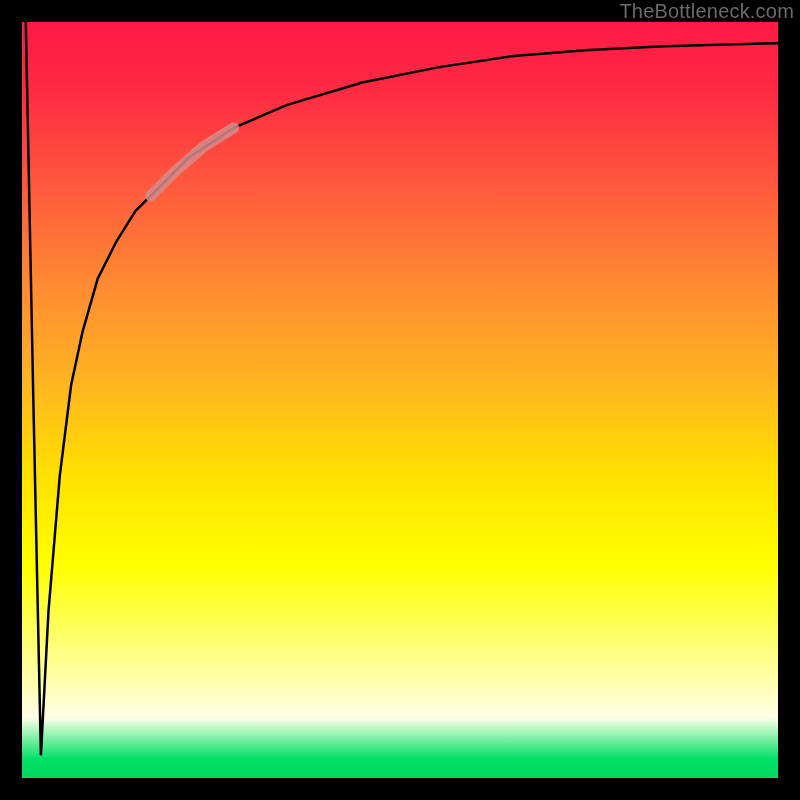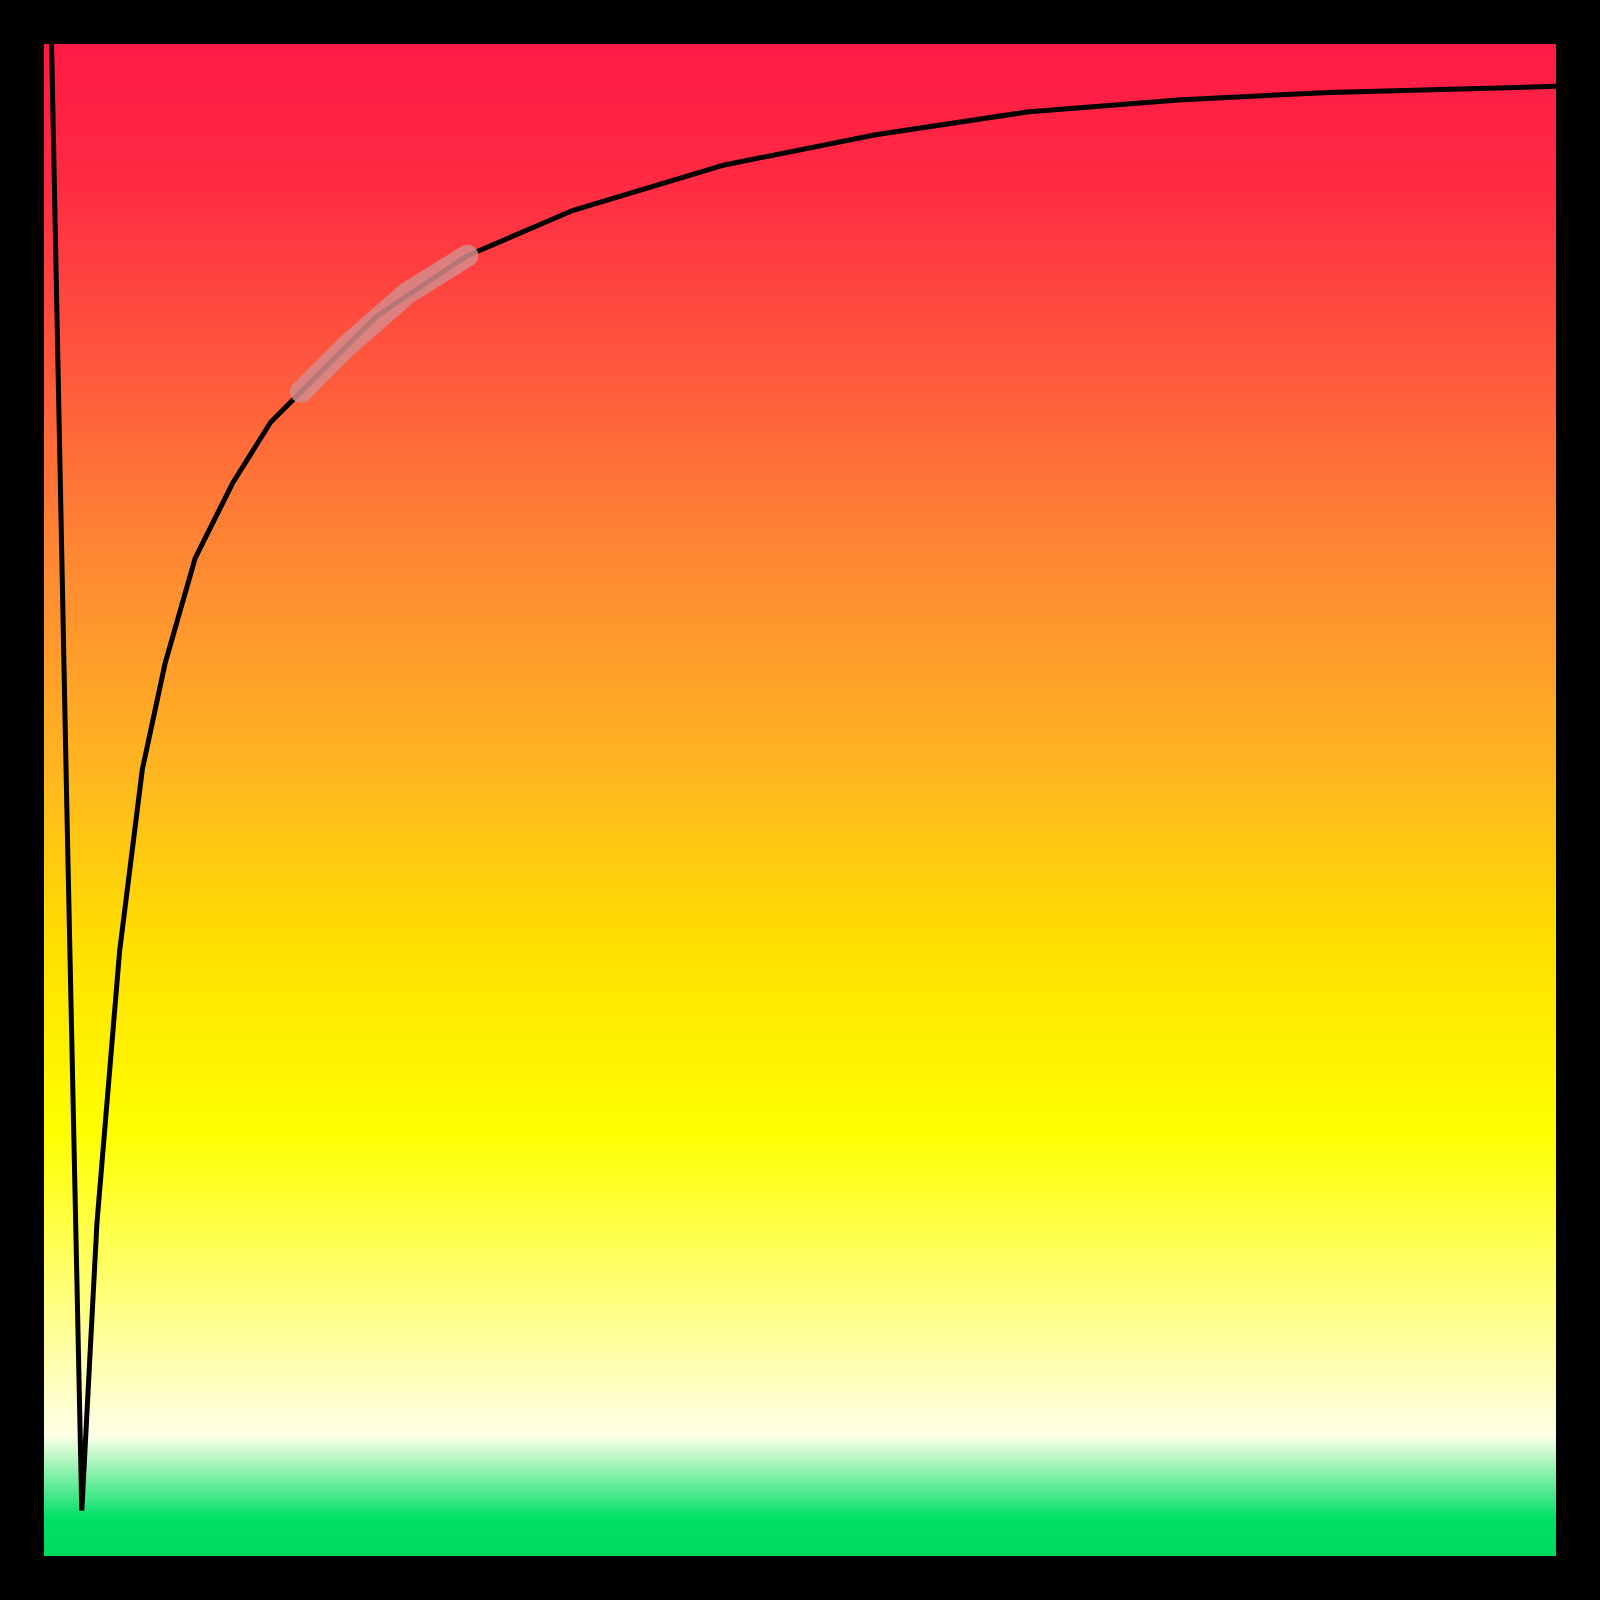--- a/index.html
+++ b/index.html
@@ -56,20 +56,21 @@
     color: #6b6b6b;
     font-weight: 500;
     letter-spacing: 0.2px;
     user-select: none;
   }
 </style>
 </head>
 <body>
 
 <div class="chart-container">
+  <div class="watermark">TheBottleneck.com</div>
 
   <div class="plot-area">
     <div class="gradient-bg"></div>
     <svg class="curve" viewBox="0 0 756 756" preserveAspectRatio="none">
       <path id="black-curve" fill="none" stroke="#000000" stroke-width="2.5" stroke-linecap="round" d="M3.78 0.00 L11.34 378.00 L18.90 733.32 L26.46 589.68 L37.80 453.60 L49.14 362.88 L60.48 309.96 L75.60 257.04 L94.50 219.24 L113.40 189.00 L136.08 166.32 L166.32 136.08 L211.68 105.84 L264.60 83.16 L340.20 60.48 L415.80 45.36 L491.40 34.02 L567.00 27.97 L642.60 24.19 L756.00 21.17"></path>
       <path id="pink-seg" fill="none" stroke="#d68b8b" stroke-width="11" stroke-linecap="round" opacity="0.85" d="M128.52 173.88 L151.20 151.20 L181.44 124.74 L211.68 105.84"></path>
     </svg>
   </div>
 </div>
 

